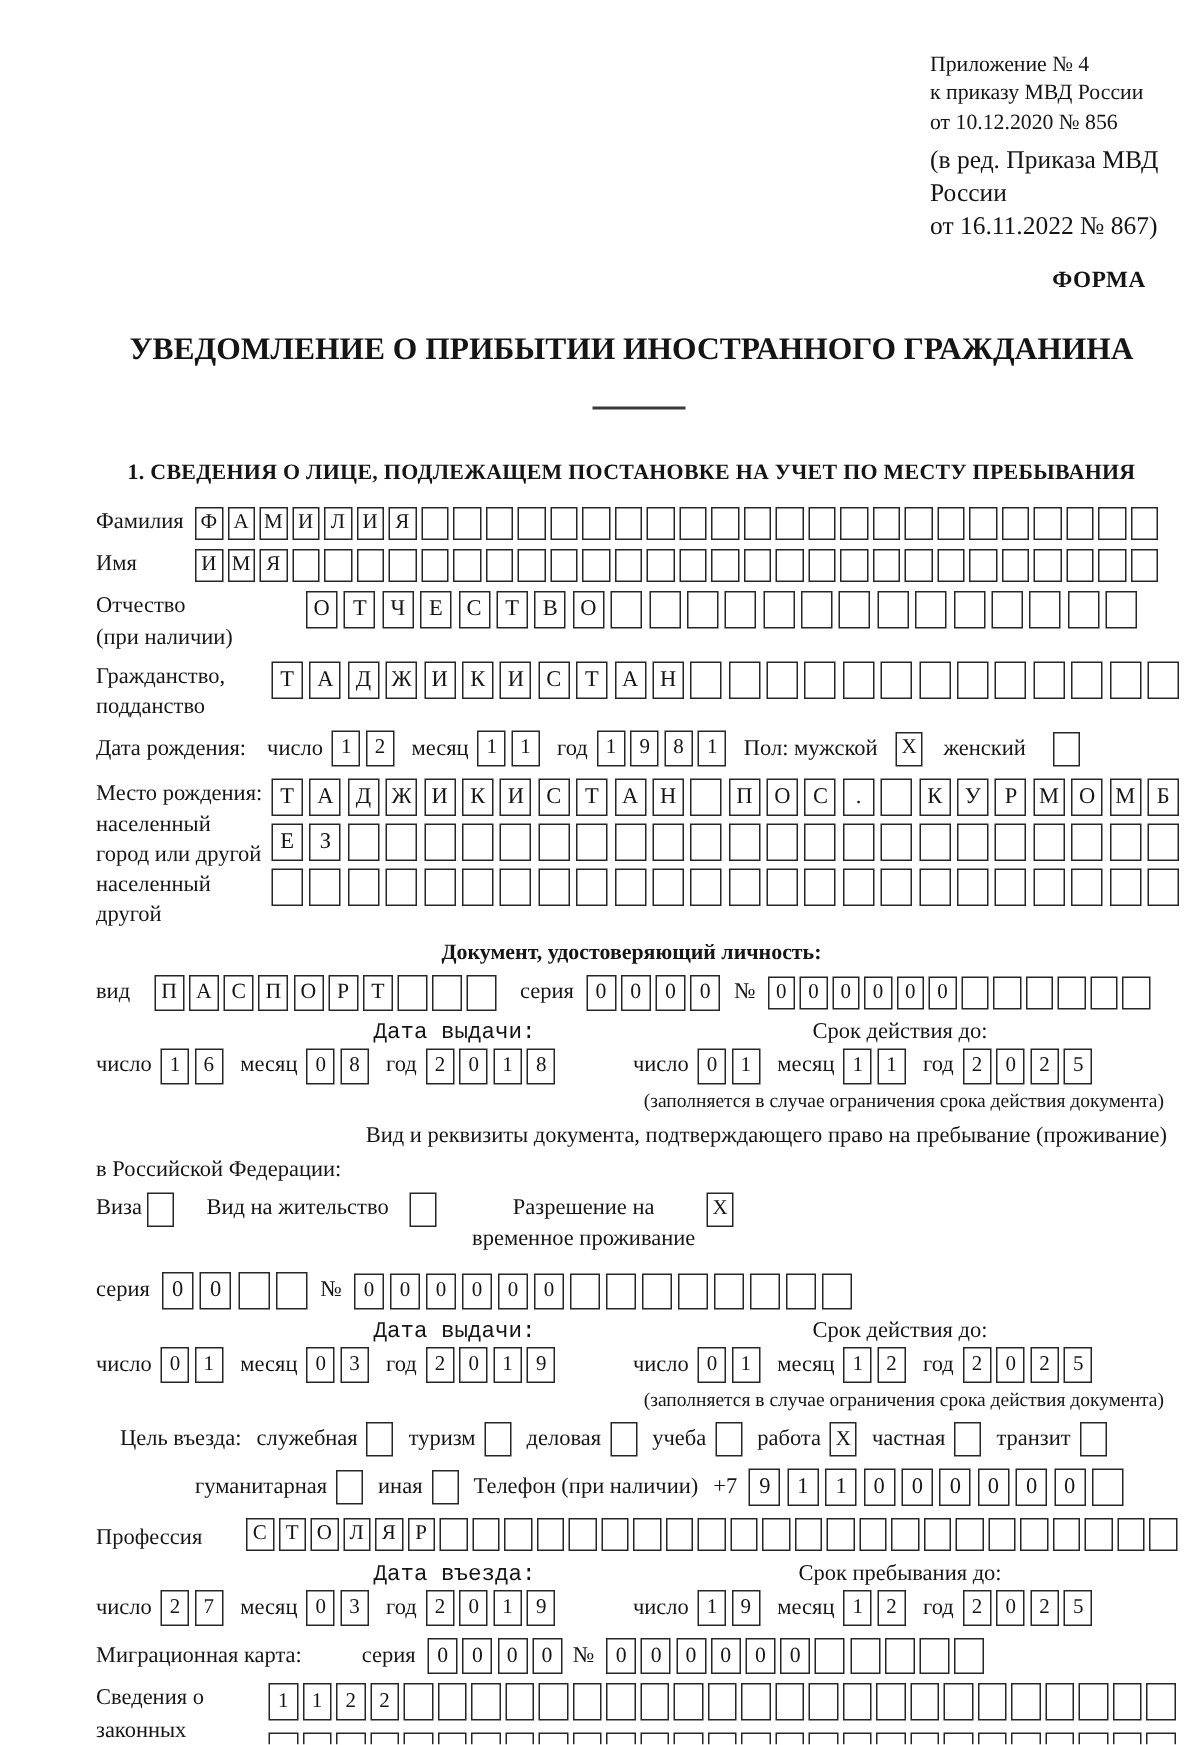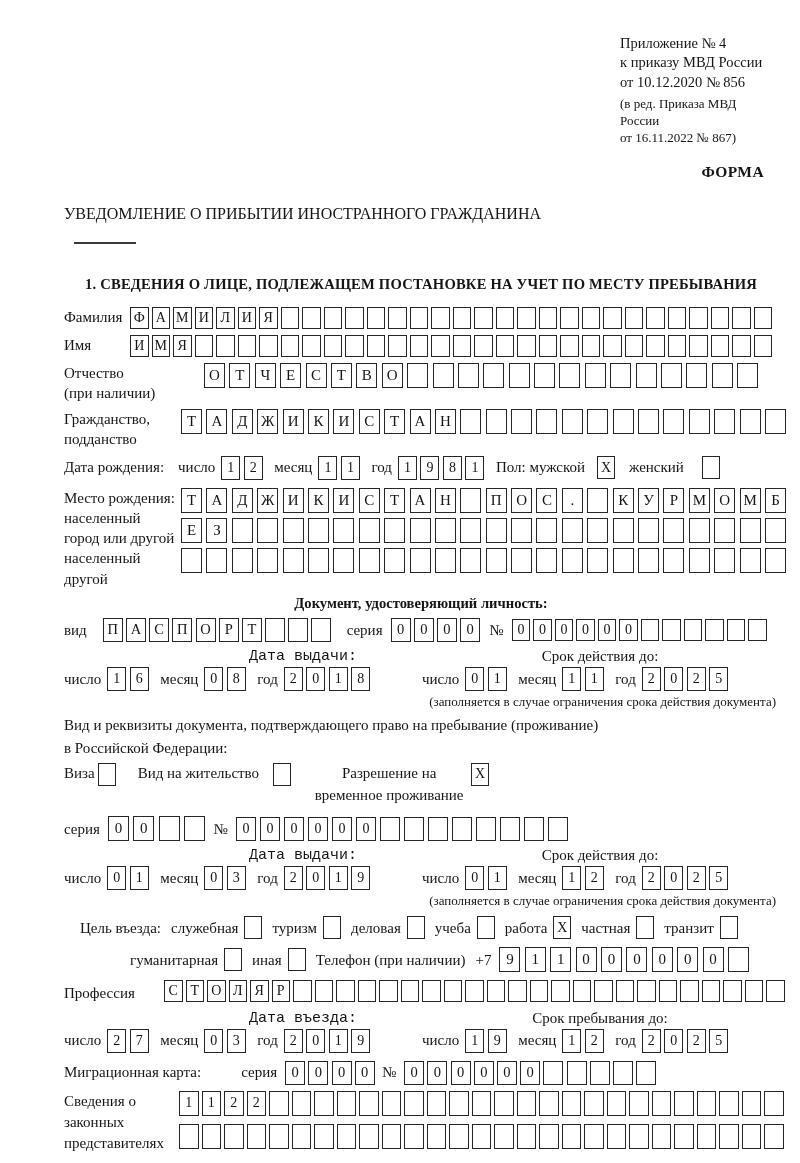--- a/index.html
+++ b/index.html
@@ -1,41 +1,41 @@
 <!DOCTYPE html>
 <html><head>
 <meta charset="utf-8">
 <style>
   html,body{margin:0;padding:0;background:#fff;}
   .page{width:800px;height:1163px;box-sizing:border-box;overflow:hidden;
         padding:34px 22px 0 64px;background:#fff;color:#151515;
         font-family:"Liberation Serif","DejaVu Serif",serif;font-size:15px;}
   
   .annex{margin-left:556px;font-size:14.5px;line-height:1.33;}
-  .annex-note{font-size:13px;line-height:1.3;margin-top:4px;}
+  .annex-note{font-size:17px;line-height:1.3;margin-top:4px;}
   .forma{margin-top:16px;text-align:right;font-weight:bold;font-size:15.5px;padding-right:14px;letter-spacing:.4px;}
-  .title{margin-top:20px;text-align:left;font-weight:normal;font-size:16px;line-height:1.6;}
+  .title{margin-top:20px;text-align:center;font-weight:bold;font-size:21px;line-height:1.6;}
   .blank-line{display:inline-block;width:62px;border-bottom:2px solid #3a3a3a;margin-left:10px;}
   .section{margin-top:24px;margin-bottom:14px;text-align:center;font-weight:bold;font-size:14.6px;letter-spacing:.2px;}
   
   .row{display:flex;align-items:flex-start;margin-bottom:6px;}
   .lab{flex:none;line-height:1.35;}
   .lab-65{width:66px;}.lab-117{width:117px;}.lab-140{width:140px;}.lab-100{width:100px;}
   .cells{display:flex;flex-wrap:nowrap;}
   .cell{box-sizing:border-box;flex:none;display:inline-flex;align-items:center;justify-content:center;
         border:1.6px solid #262626;background:#fff;font-size:14px;}
   .cells-sm .cell{width:18.5px;height:22px;margin-right:3px;}
   .cells-md .cell{width:20px;height:24px;margin-right:3.2px;font-size:14.5px;}
   .cells-lg .cell{width:21px;height:25px;margin-right:4.4px;font-size:15px;}
   .cells-num14 .cell{width:20.5px;height:24px;margin-right:3.5px;}
   .cells-date .cell{width:19px;height:24px;margin-right:3.5px;}
   .cb{box-sizing:border-box;flex:none;display:inline-flex;align-items:center;justify-content:center;
       width:18px;height:23px;border:1.6px solid #262626;font-size:14px;margin-left:6px;}
   .w{flex:none;line-height:1.5;}
-  .mt2{margin-top:2px;}
+  .mt2{margin-top:2px;text-align:right;}
   .stack>div{margin-bottom:5px;}
   
   .dates-block{margin-top:2px;margin-bottom:2px;}
   .dates-row{display:flex;}
   .dg-left{flex:none;width:358px;}
   .dg-right{flex:auto;}
   .dg-caption{text-align:center;margin-bottom:2px;}
   .dg-caption-left{padding-left:60px;font-family:Liberation Mono, monospace;}
   .dg-caption-right{padding-right:60px;}
   .dg-cells{display:flex;align-items:center;}

